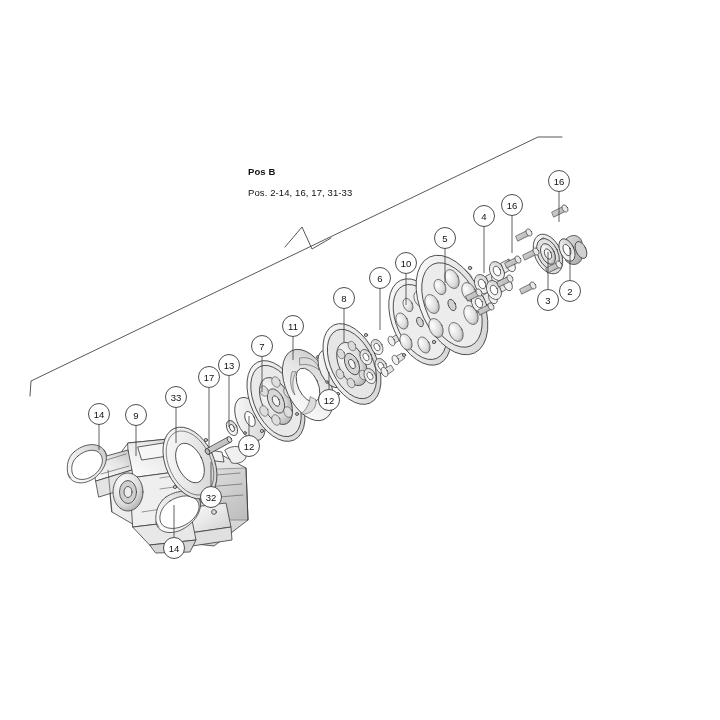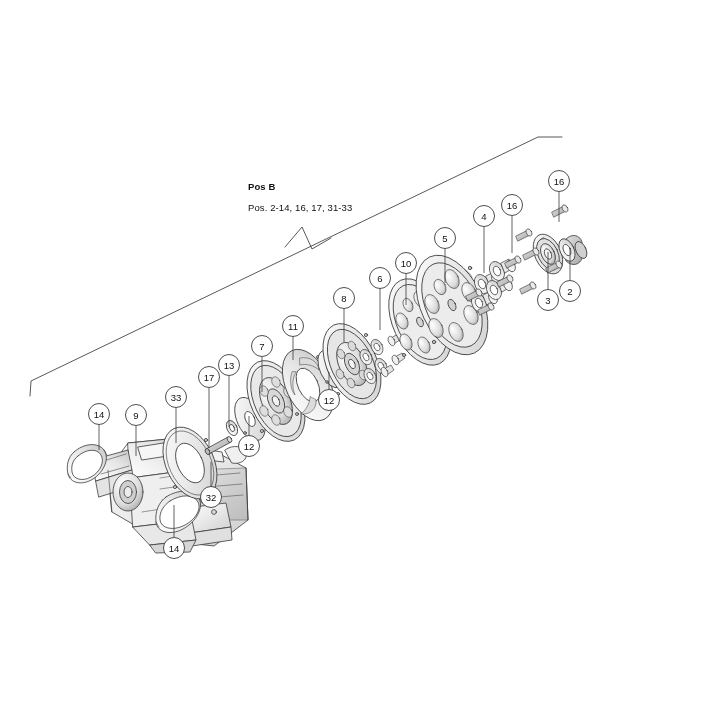--- a/index.html
+++ b/index.html
@@ -6,21 +6,21 @@
   html,body{margin:0;padding:0;background:#ffffff;}
   body{
     width:720px;height:720px;overflow:hidden;position:relative;
     font-family:"Liberation Sans","DejaVu Sans",sans-serif;
     color:#1a1a1a;
   }
   #stage{position:absolute;left:0;top:0;width:668px;height:720px;border-radius:24px;}
   #stage svg{display:block;width:720px;height:720px;}
 
   .pos-label{
-    position:absolute;left:248px;top:181px;
+    position:absolute;left:248px;top:166px;
     line-height:1.32;
     -webkit-font-smoothing:antialiased;
   }
   .pos-title{font-size:9.5px;font-weight:bold;letter-spacing:.1px;color:#111;}
   .pos-sub{font-size:9.5px;font-weight:normal;letter-spacing:.1px;color:#111;margin-top:8px;}
 </style>
 </head>
 <body>
 
 <div id="stage">

